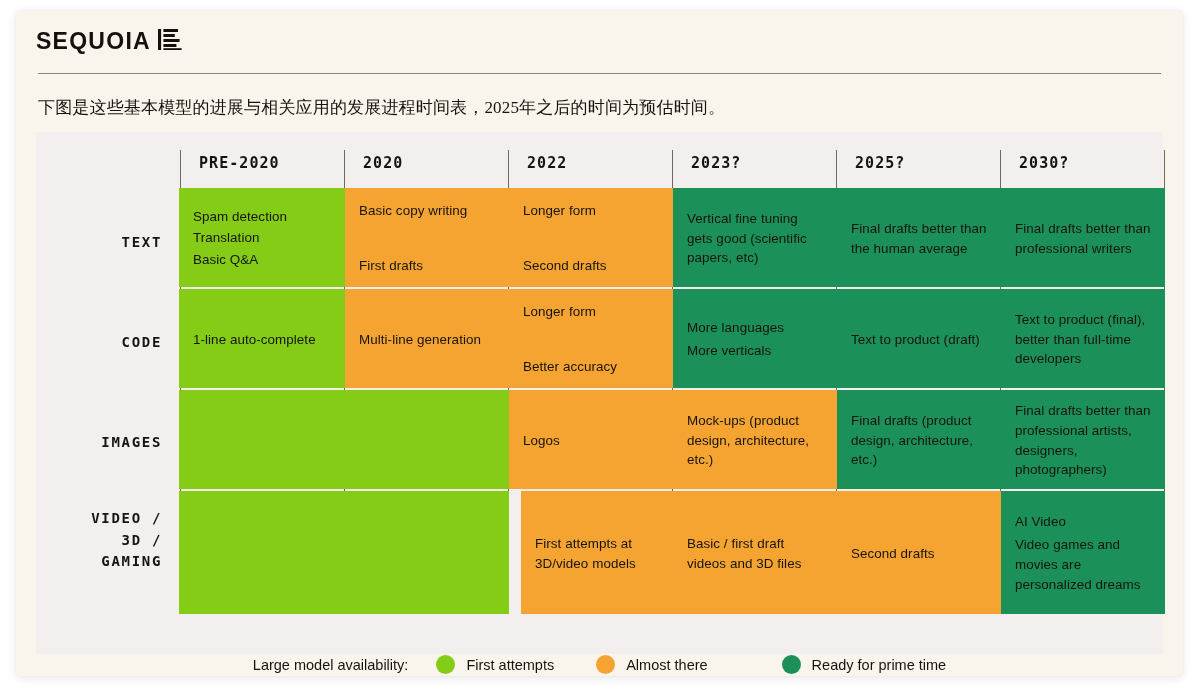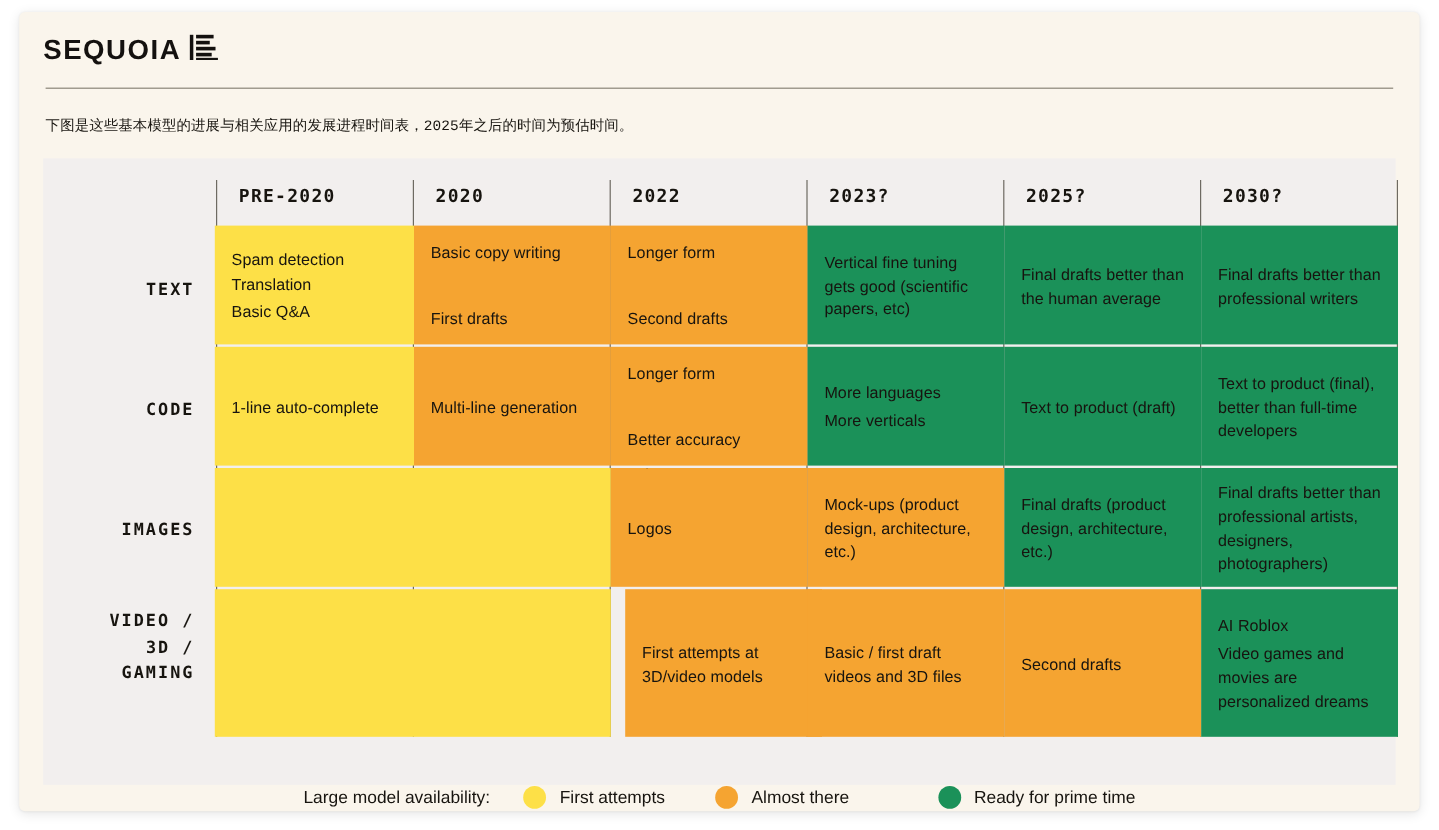--- a/index.html
+++ b/index.html
@@ -92,22 +92,22 @@
     height: 1px;
     background: #8b8578;
   }
 
   
   .caption {
     position: absolute;
     left: 22px;
     top: 86px;
     width: 1100px;
-    font-family: Liberation Mono, monospace;
-    font-size: 12px;
+    font-family: Liberation Serif, serif;
+    font-size: 17px;
     color: #17140f;
     letter-spacing: 0.01em;
   }
 
   
   .chart-panel {
     position: absolute;
     left: 20px;
     top: 122px;
     width: 1127px;
@@ -168,21 +168,21 @@
   .cell p {
     font-family: "Liberation Sans", sans-serif;
     font-size: 13.4px;
     line-height: 1.48;
     color: #17140f;
     letter-spacing: 0.005em;
   }
   .cell p + p { margin-top: 3px; }
   .cell.multiline p { line-height: 1.38; }
 
-  .c-red   { background: #fde047; }
+  .c-red   { background: #84cc16; }
   .c-amber { background: #f5a431; gap: 32px; }
   .c-green { background: #1b9159; }
 
   
   .legend {
     position: absolute;
     left: 0;
     top: 645px;
     width: 1167px;
     display: flex;
@@ -333,21 +333,21 @@
         <div class="cell c-amber" style="left:485px; top:359px; width:164px; height:123px;">
           <p>First attempts at 3D/video models</p>
         </div>
         <div class="cell c-amber" style="left:637px; top:359px; width:164px; height:123px;">
           <p>Basic / first draft videos and 3D files</p>
         </div>
         <div class="cell c-amber" style="left:801px; top:359px; width:164px; height:123px;">
           <p>Second drafts</p>
         </div>
         <div class="cell c-green" style="left:965px; top:359px; width:164px; height:123px;">
-          <p>AI Roblox</p>
+          <p>AI Video</p>
           <p>Video games and movies are personalized dreams</p>
         </div>
 
       </div>
     </div>
 
     <div class="legend">
       <span class="legend-title">Large model availability:</span>
 
       <span class="legend-item">

